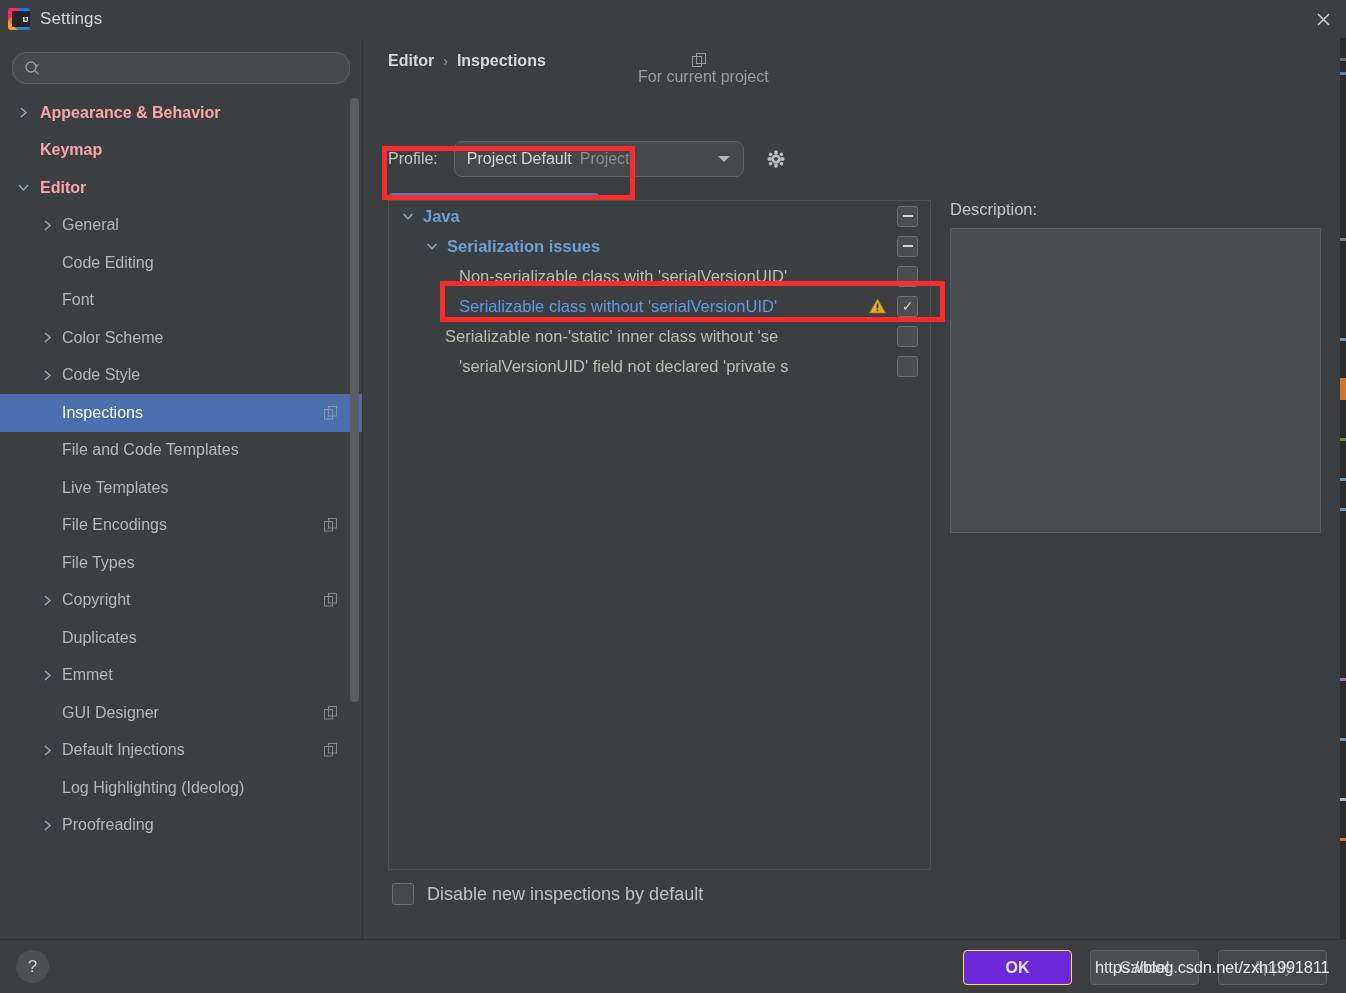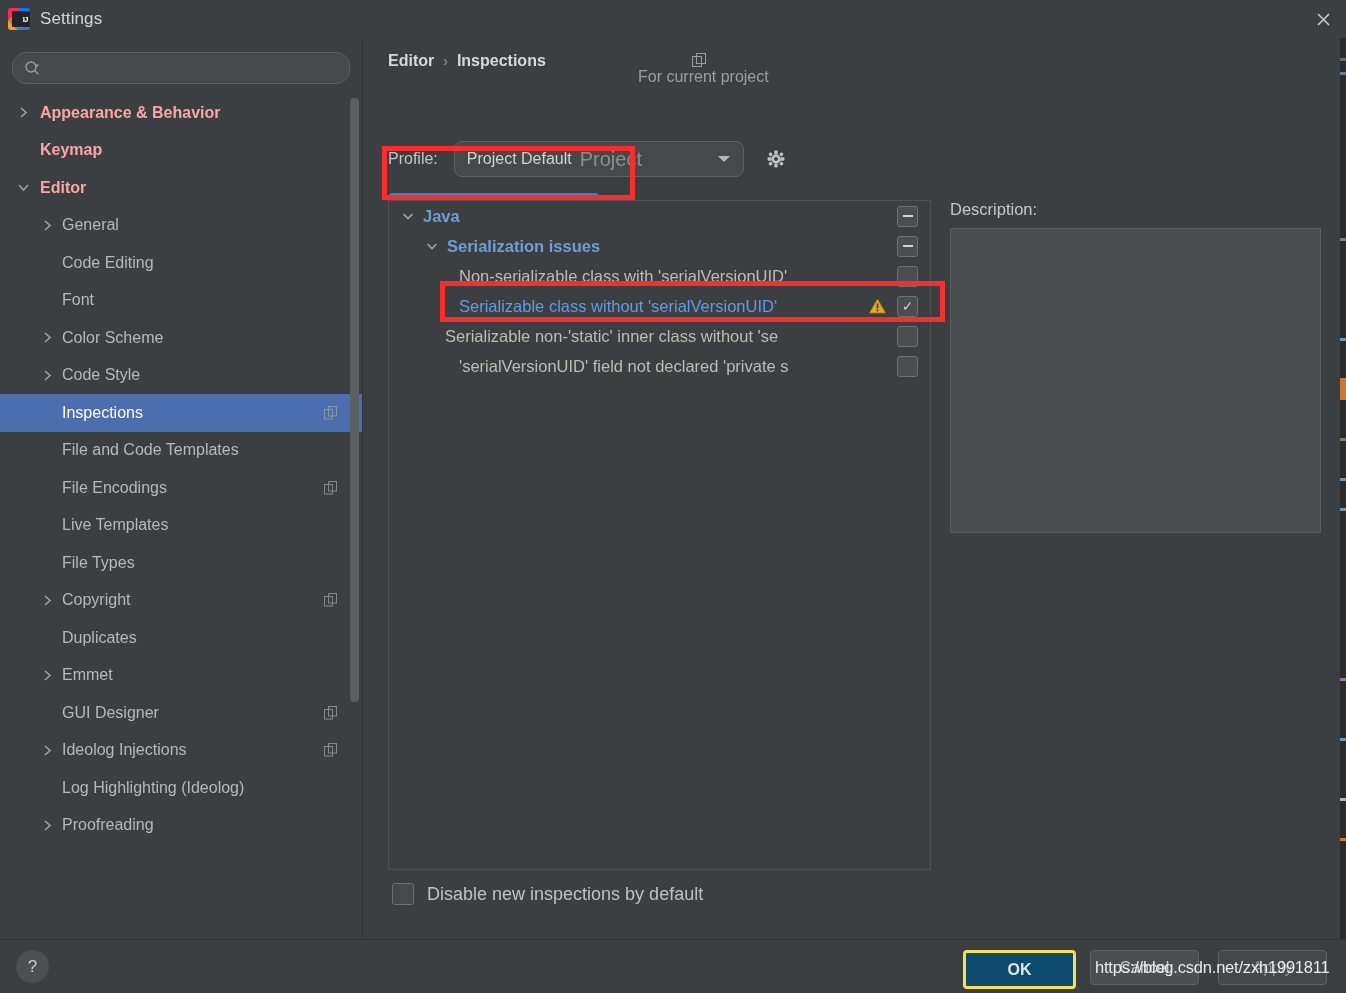--- a/index.html
+++ b/index.html
@@ -138,21 +138,21 @@
   .profile-label { font-size: 16px; color: #c3c5c7; margin-right: 16px; }
   .combo {
     width: 288px; height: 34px;
     background: #45494a;
     border: 1px solid #5e6264;
     border-radius: 8px;
     display: flex; align-items: center;
     position: relative;
   }
   .combo .v1 { margin-left: 12px; font-size: 16px; color: #d2d4d6; }
-  .combo .v2 { margin-left: 8px; font-size: 20px; color: #8b8e90; }
+  .combo .v2 { margin-left: 8px; font-size: 16px; color: #8b8e90; }
   .combo .caret {
     position: absolute; right: 13px; top: 50%; transform: translateY(-50%);
     width: 0; height: 0;
     border-left: 6px solid transparent;
     border-right: 6px solid transparent;
     border-top: 6px solid #b4b6b8;
   }
   .gear {
     margin-left: 20px; width: 24px; height: 24px;
     display: flex; align-items: center; justify-content: center;
@@ -277,21 +277,21 @@
   }
   .btn {
     position: absolute; top: 10px;
     height: 33px;
     border-radius: 4px;
     display: flex; align-items: center; justify-content: center;
     font-size: 16px;
   }
   .btn-ok {
     left: 963px; width: 107px;
-    background: #0c4a6e; border: 3px solid #fde047;
+    background: #6d28d9; border: 1px solid #fde047;
     color: #e2e4e6; font-weight: bold;
   }
   .btn-cancel {
     left: 1090px; width: 107px;
     background: #4b4f51; border: 1px solid #5d6163;
     color: #c7c9cb;
   }
   .btn-apply {
     left: 1218px; width: 107px;
     background: #44484a; border: 1px solid #5d6163;
@@ -401,30 +401,30 @@
           <span class="lbl">Inspections</span>
           <span class="copy-badge"><svg width="14" height="14" viewBox="0 0 14 14">
               <rect x="0.5" y="3.5" width="8" height="9.5" stroke="#9fa2a4" fill="none"></rect>
               <rect x="4.5" y="0.5" width="8" height="9.5" stroke="#9fa2a4" fill="none"></rect>
             </svg></span>
         </div>
         <div class="tree-row lvl1 noarrow">
           <span class="lbl">File and Code Templates</span>
         </div>
         <div class="tree-row lvl1 noarrow">
+          <span class="lbl">Live Templates</span>
+        </div>
+        <div class="tree-row lvl1 noarrow">
           <span class="lbl">File Encodings</span>
           <span class="copy-badge"><svg width="14" height="14" viewBox="0 0 14 14">
               <rect x="0.5" y="3.5" width="8" height="9.5" stroke="#9fa2a4" fill="none"></rect>
               <rect x="4.5" y="0.5" width="8" height="9.5" stroke="#9fa2a4" fill="none"></rect>
             </svg></span>
         </div>
         <div class="tree-row lvl1 noarrow">
-          <span class="lbl">Live Templates</span>
-        </div>
-        <div class="tree-row lvl1 noarrow">
           <span class="lbl">File Types</span>
         </div>
         <div class="tree-row lvl1">
           <span class="arrow">
             <svg width="11" height="11" viewBox="0 0 11 11">
               <path d="M3 1 L8 5.5 L3 10" stroke="#9aa0a6" stroke-width="1.6" fill="none"></path>
             </svg>
           </span>
           <span class="lbl">Copyright</span>
           <span class="copy-badge"><svg width="14" height="14" viewBox="0 0 14 14">
@@ -449,21 +449,21 @@
               <rect x="0.5" y="3.5" width="8" height="9.5" stroke="#9fa2a4" fill="none"></rect>
               <rect x="4.5" y="0.5" width="8" height="9.5" stroke="#9fa2a4" fill="none"></rect>
             </svg></span>
         </div>
         <div class="tree-row lvl1">
           <span class="arrow">
             <svg width="11" height="11" viewBox="0 0 11 11">
               <path d="M3 1 L8 5.5 L3 10" stroke="#9aa0a6" stroke-width="1.6" fill="none"></path>
             </svg>
           </span>
-          <span class="lbl">Ideolog Injections</span>
+          <span class="lbl">Default Injections</span>
           <span class="copy-badge"><svg width="14" height="14" viewBox="0 0 14 14">
               <rect x="0.5" y="3.5" width="8" height="9.5" stroke="#9fa2a4" fill="none"></rect>
               <rect x="4.5" y="0.5" width="8" height="9.5" stroke="#9fa2a4" fill="none"></rect>
             </svg></span>
         </div>
         <div class="tree-row lvl1 noarrow">
           <span class="lbl">Log Highlighting (Ideolog)</span>
         </div>
         <div class="tree-row lvl1">
           <span class="arrow">

